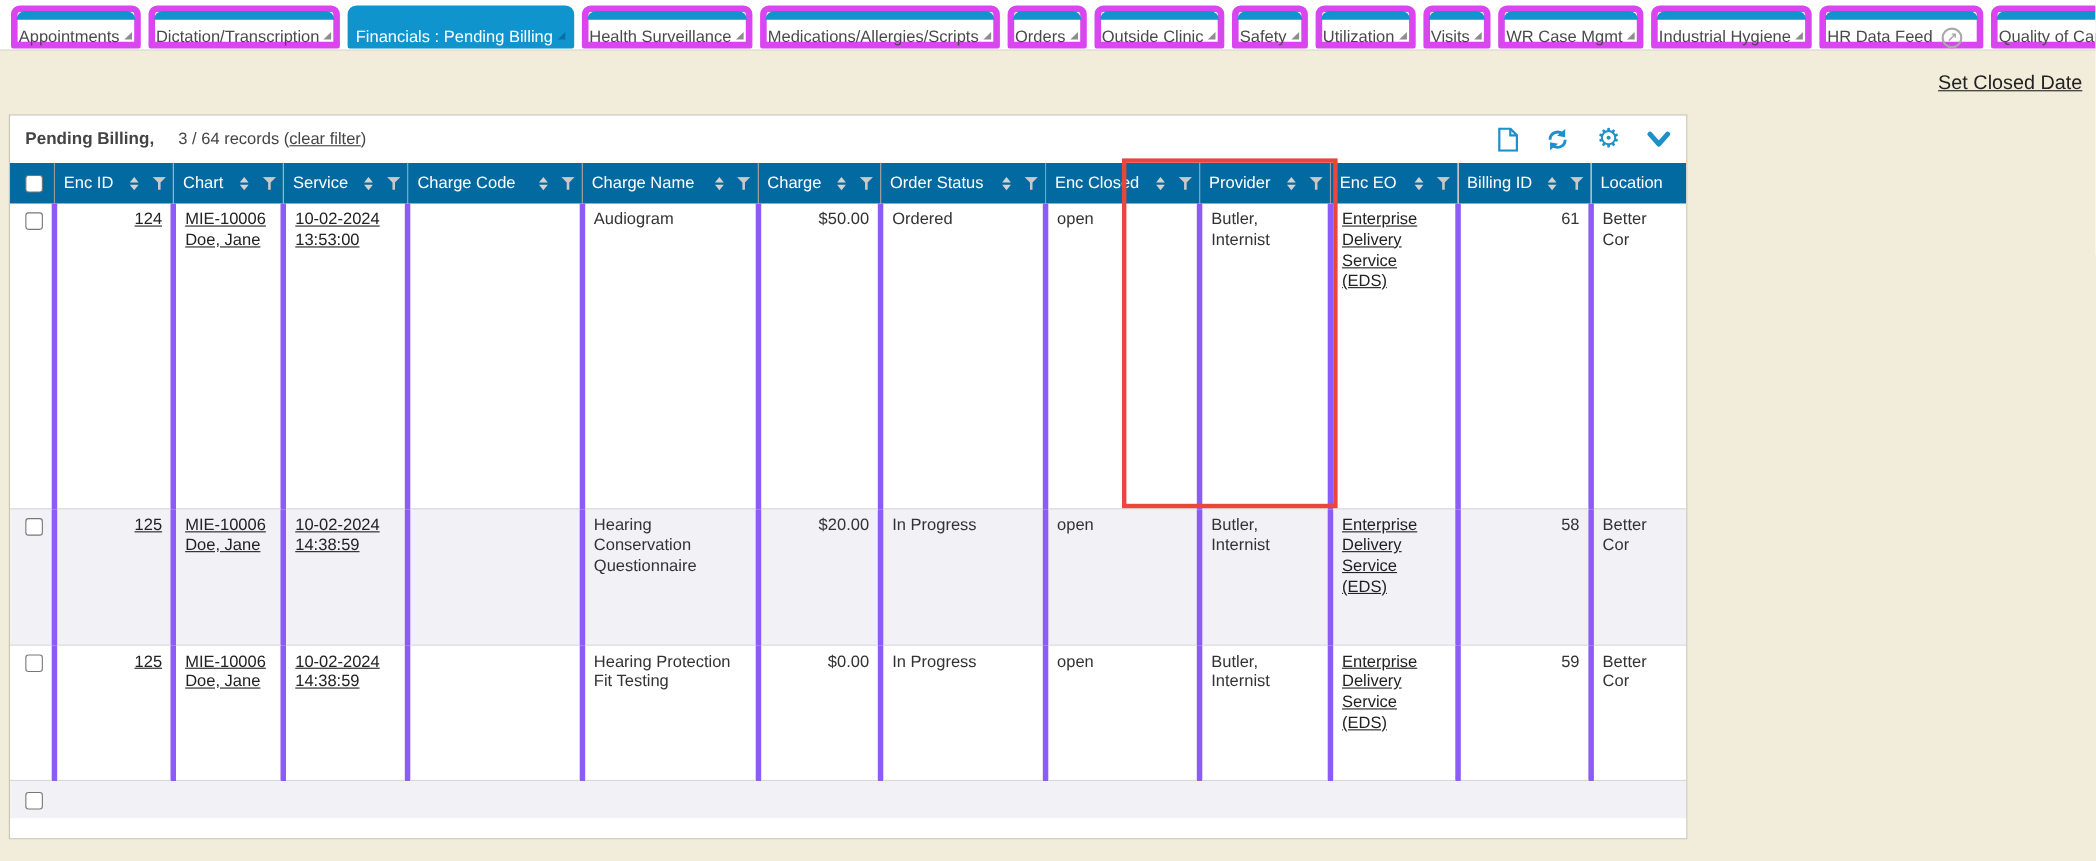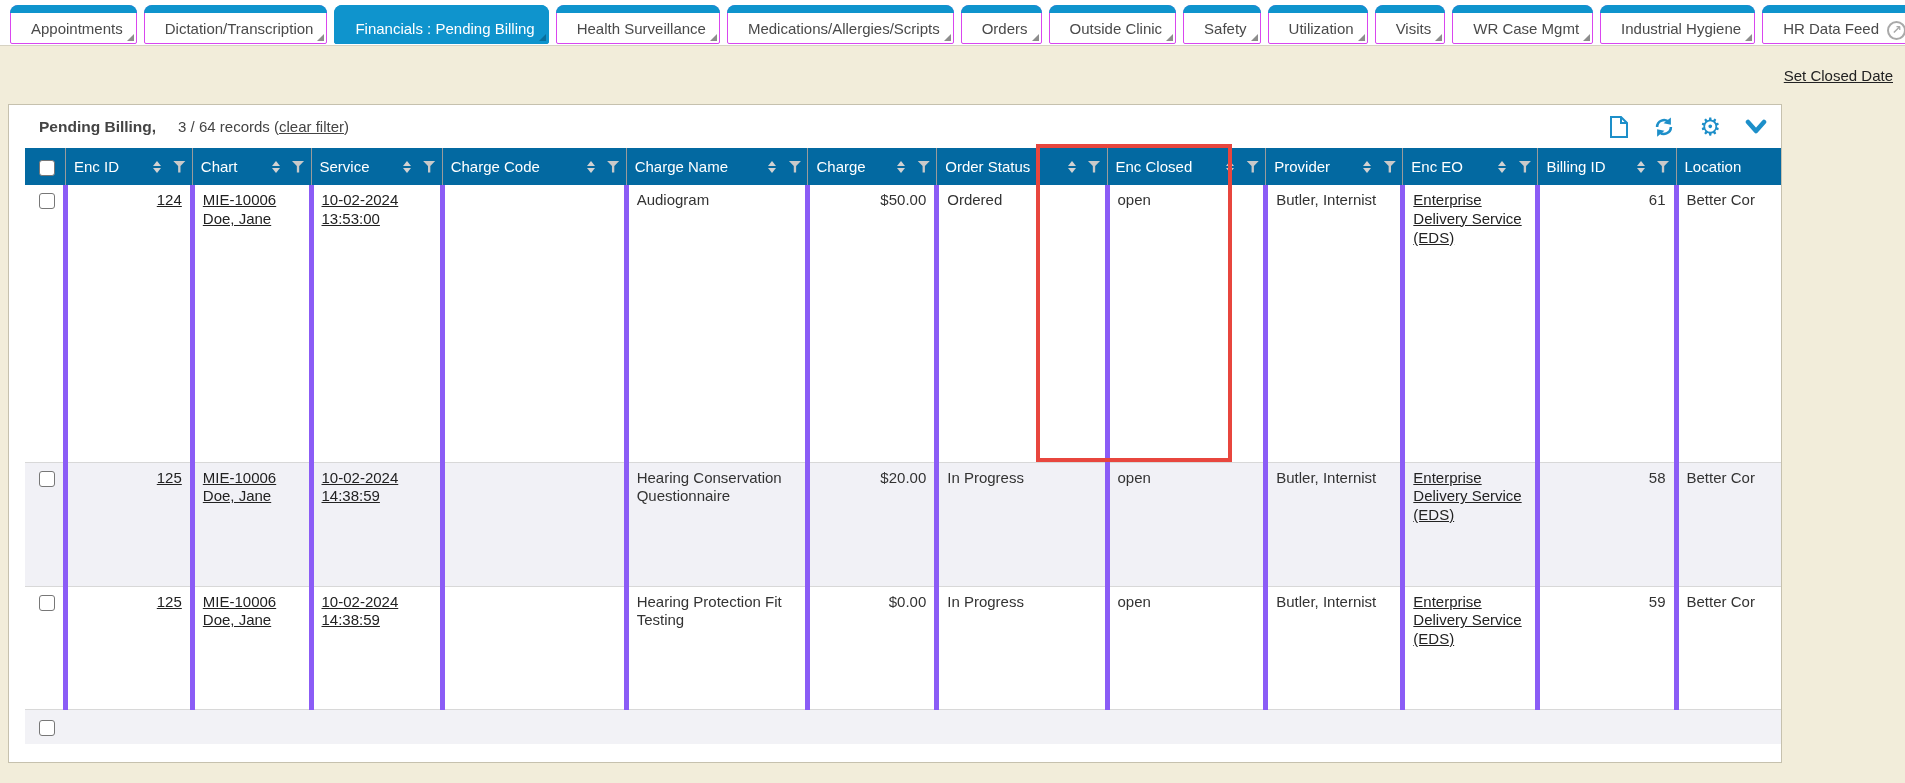--- a/index.html
+++ b/index.html
@@ -12,48 +12,48 @@
   }
 
   
   .tab-bar {
     height:46px; background:#ffffff; border-bottom:1px solid #d6d2c2;
     display:flex; align-items:flex-start; gap:7px; padding:5px 0 0 10px;
     white-space:nowrap; overflow:hidden;
   }
   .tab {
     position:relative; flex:0 0 auto;
-    background:#fff; border:1px solid #d946ef; border-radius:8px 8px 2px 2px;
-    padding:14px 13px 7px 20px; color:#4a4a4a; cursor:pointer; height:39px;
+    background:#fff; border:6px solid #d946ef; border-radius:8px 8px 2px 2px;
+    padding:14px 13px 7px 1px; color:#4a4a4a; cursor:pointer; height:39px;
   }
   .tab::before {
     content:""; position:absolute; top:-1px; left:-1px; right:-1px; height:8px;
     background:#0f94cd; border-radius:8px 8px 0 0;
   }
   .tab .fold {
     position:absolute; right:2px; bottom:2px; width:0; height:0;
     border-left:7px solid transparent; border-bottom:7px solid #8d8d8d;
   }
   .tab.active { background:#0f94cd; border-color:#0f94cd; }
   .tab.active .tab-label { color:#ffffff; font-weight:normal; }
   .tab.active .fold { border-bottom-color:#0a6f9c; }
   .tab .ext-icon {
     display:inline-block; width:19px; height:19px; margin-left:8px; margin-bottom:-4px;
     border:2px solid #a9a9a9; border-radius:50%; color:#a9a9a9;
     font-size:12px; line-height:15px; text-align:center; font-weight:bold;
   }
 
   
   .top-links { height:58px; display:flex; justify-content:flex-end; align-items:center; padding-right:12px; }
-  .set-closed-date { color:#222; text-decoration:underline; cursor:pointer; font-size:15px; }
+  .set-closed-date { color:#222; text-decoration:underline; cursor:pointer; font-size:18px; }
 
   
   .panel {
     margin:0 8px; background:#ffffff; border:1px solid #c6c1ae;
-    width:1774px; overflow:hidden;padding-left:16px;
+    width:1526px; overflow:hidden;
   }
   .panel-header { height:43px; display:flex; align-items:center; padding:0 14px; }
   .panel-title { font-weight:bold; color:#444; font-size:15.5px; }
   .panel-records { color:#444; margin-left:22px; }
   .clear-filter { color:#444; text-decoration:underline; cursor:pointer; }
   .panel-actions { margin-left:auto; display:flex; align-items:center; gap:24px; }
   .panel-actions .pa-icon { cursor:pointer; display:inline-flex; align-items:center; }
   .gear-glyph { font-size:24px; color:#1d8fc9; line-height:20px; }
 
   

